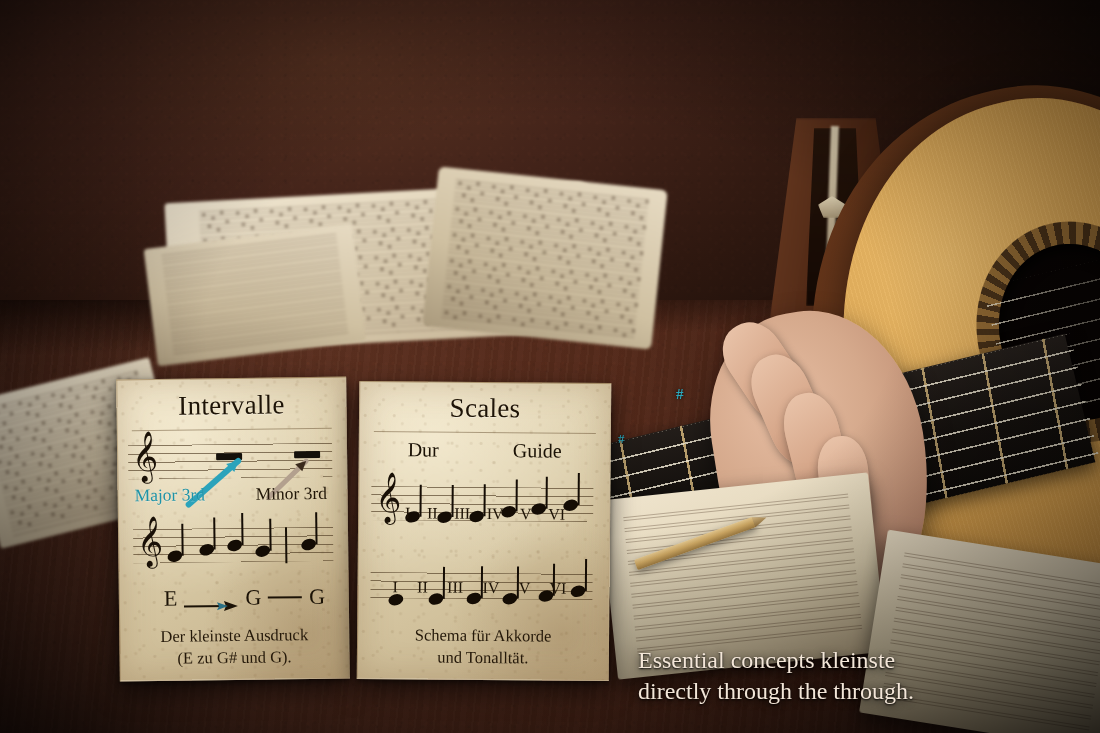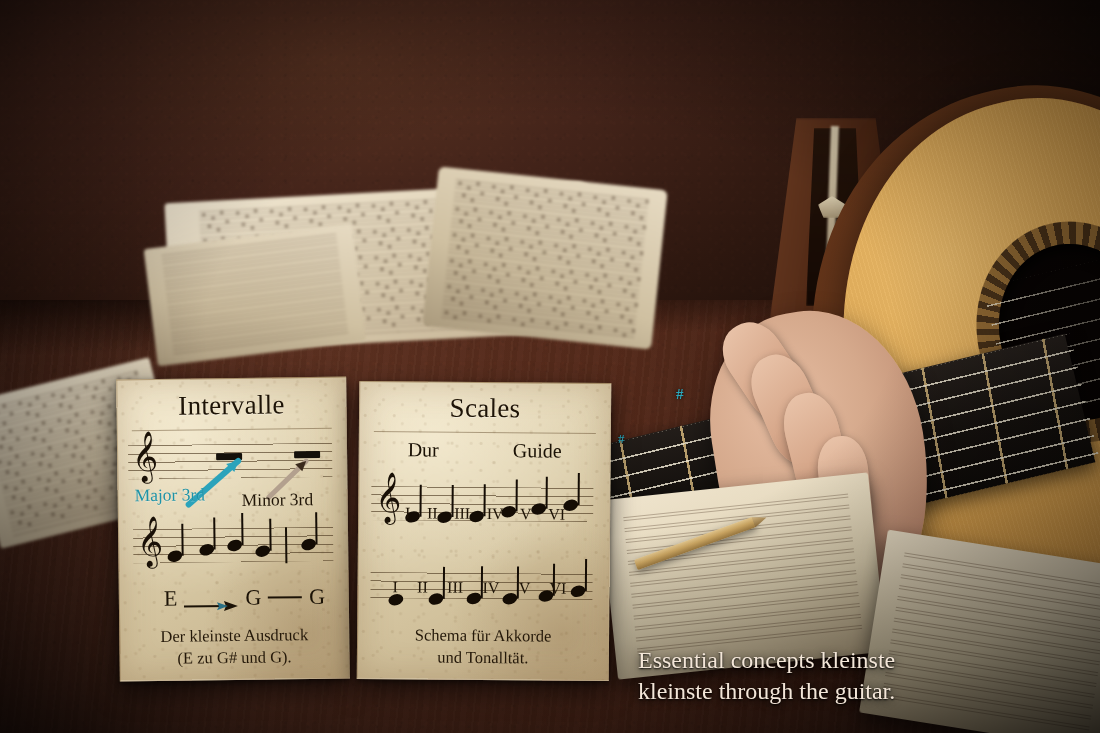--- a/index.html
+++ b/index.html
@@ -292,21 +292,21 @@
         <line x1="6" y1="50" x2="56" y2="7" stroke="#2ba3bb" stroke-width="6" stroke-linecap="round"></line>
         <path d="M56 7 L44 10 L52 18 Z" fill="#2ba3bb"></path>
       </svg>
       <svg class="arrow-svg" width="60" height="50" style="left:134px;top:14px;" viewBox="0 0 60 50">
         <line x1="6" y1="44" x2="44" y2="8" stroke="#b3a08e" stroke-width="5" stroke-linecap="round"></line>
         <path d="M44 8 L33 11 L40 18 Z" fill="#3a2a1c"></path>
       </svg>
     </div>
 
     <div class="lbl lbl-major" style="left:8px;top:105px;margin-left:8px;">Major 3rd</div>
-    <div class="lbl lbl-minor" style="left:123px;top:105px;margin-top:6px;">Minor 3rd</div>
+    <div class="lbl lbl-minor" style="left:137px;top:105px;">Minor 3rd</div>
 
     <div class="staff" style="margin:38px 14px 0 14px;height:46px;">
       <div class="staff-lines" style="top:8px;height:34px;"></div>
       <div class="clef" style="top:-1px;">𝄞</div>
       <div class="note" style="left:34px;top:30px;"></div>
       <div class="note" style="left:66px;top:24px;"></div>
       <div class="note" style="left:94px;top:20px;"></div>
       <div class="note" style="left:122px;top:26px;"></div>
       <div class="barline" style="left:152px;top:8px;height:36px;"></div>
       <div class="note" style="left:168px;top:20px;"></div>
@@ -383,16 +383,16 @@
     </div>
 
     <div class="card-caption" style="position:absolute;left:0;right:0;top:242px;">
       <div>Schema für Akkorde</div>
       <div>und Tonalltät.</div>
     </div>
   </div>
 
   <div class="tagline">
     <div>Essential concepts kleinste</div>
-    <div>kleinste through the guitar.</div>
+    <div>directly through the through.</div>
   </div>
 
 </div>
 
 </body></html>

